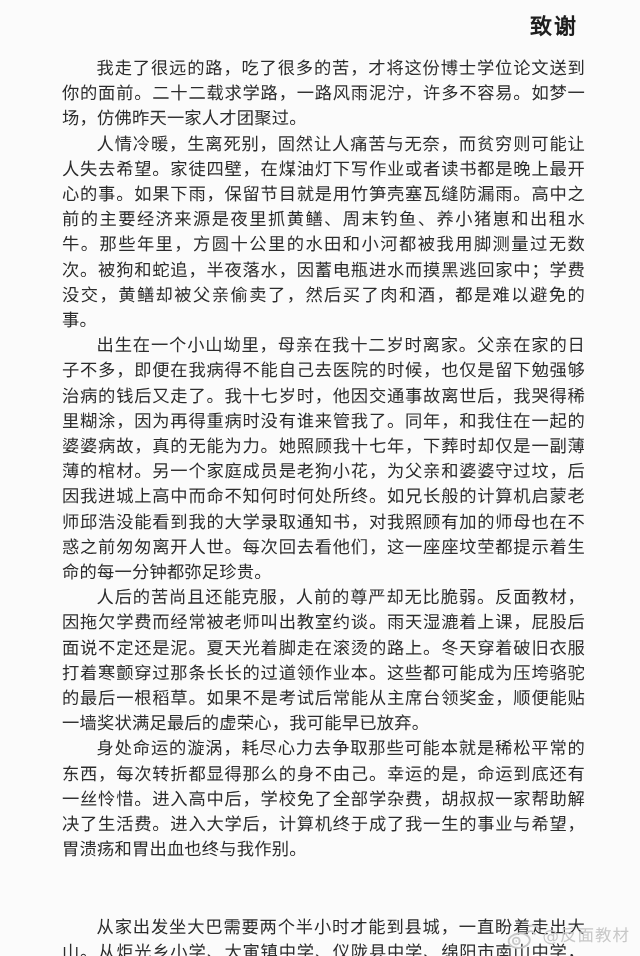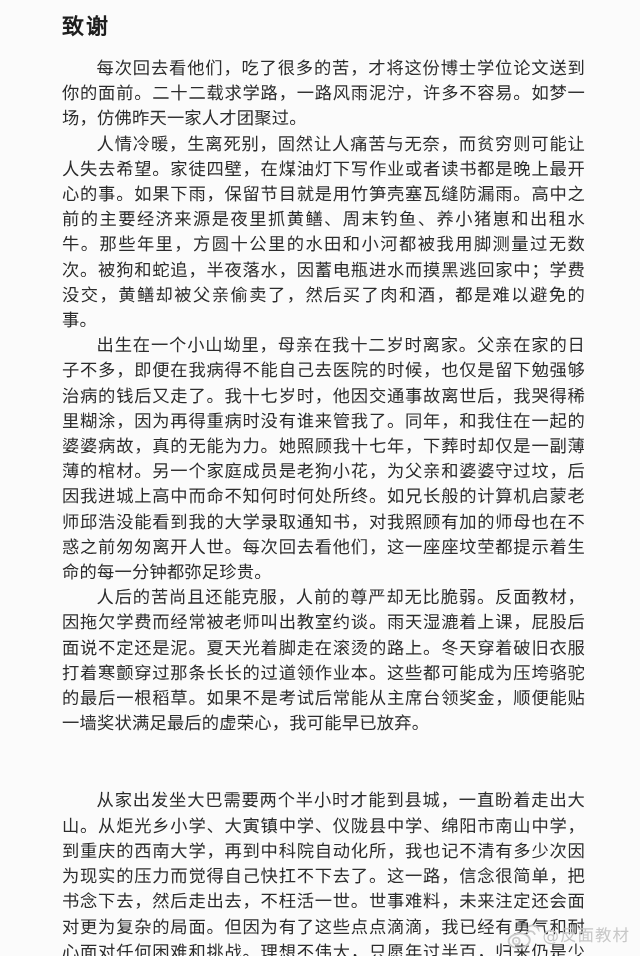--- a/index.html
+++ b/index.html
@@ -15,21 +15,21 @@
     background: #fbfbfb;
     box-sizing: border-box;
     padding: 12px 55px 0 62px;
     overflow: hidden;
     font-family: "DejaVu Serif", "Liberation Serif", serif;
     color: #2c2c2c;
   }
   .doc-title {
     margin: 0 0 14px 0;
     padding-right: 7px; 
-    text-align: left;
+    text-align: right;
     font-family: "DejaVu Sans", "Liberation Sans", sans-serif;
     font-weight: 700;
     font-size: 22px;
     line-height: 30px;
     letter-spacing: 2px;
     color: #1e1e1e;
   }
   .doc-body p {
     margin: 0;
     font-size: 17.3px;
@@ -68,24 +68,25 @@
   }
 </style>
 </head>
 <body>
 
 <div class="page">
 
   <h1 class="doc-title">致谢</h1>
 
   <div class="doc-body">
-    <p>每次回去看他们，吃了很多的苦，才将这份博士学位论文送到你的面前。二十二载求学路，一路风雨泥泞，许多不容易。如梦一场，仿佛昨天一家人才团聚过。</p>
+    <p>我走了很远的路，吃了很多的苦，才将这份博士学位论文送到你的面前。二十二载求学路，一路风雨泥泞，许多不容易。如梦一场，仿佛昨天一家人才团聚过。</p>
     <p>人情冷暖，生离死别，固然让人痛苦与无奈，而贫穷则可能让人失去希望。家徒四壁，在煤油灯下写作业或者读书都是晚上最开心的事。如果下雨，保留节目就是用竹笋壳塞瓦缝防漏雨。高中之前的主要经济来源是夜里抓黄鳝、周末钓鱼、养小猪崽和出租水牛。那些年里，方圆十公里的水田和小河都被我用脚测量过无数次。被狗和蛇追，半夜落水，因蓄电瓶进水而摸黑逃回家中；学费没交，黄鳝却被父亲偷卖了，然后买了肉和酒，都是难以避免的事。</p>
     <p>出生在一个小山坳里，母亲在我十二岁时离家。父亲在家的日子不多，即便在我病得不能自己去医院的时候，也仅是留下勉强够治病的钱后又走了。我十七岁时，他因交通事故离世后，我哭得稀里糊涂，因为再得重病时没有谁来管我了。同年，和我住在一起的婆婆病故，真的无能为力。她照顾我十七年，下葬时却仅是一副薄薄的棺材。另一个家庭成员是老狗小花，为父亲和婆婆守过坟，后因我进城上高中而命不知何时何处所终。如兄长般的计算机启蒙老师邱浩没能看到我的大学录取通知书，对我照顾有加的师母也在不惑之前匆匆离开人世。每次回去看他们，这一座座坟茔都提示着生命的每一分钟都弥足珍贵。</p>
     <p>人后的苦尚且还能克服，人前的尊严却无比脆弱。反面教材，因拖欠学费而经常被老师叫出教室约谈。雨天湿漉着上课，屁股后面说不定还是泥。夏天光着脚走在滚烫的路上。冬天穿着破旧衣服打着寒颤穿过那条长长的过道领作业本。这些都可能成为压垮骆驼的最后一根稻草。如果不是考试后常能从主席台领奖金，顺便能贴一墙奖状满足最后的虚荣心，我可能早已放弃。</p>
+    <p>身处命运的漩涡，耗尽心力去争取那些可能本就是稀松平常的东西，每次转折都显得那么的身不由己。幸运的是，命运到底还有一丝怜惜。进入高中后，学校免了全部学杂费，胡叔叔一家帮助解决了生活费。进入大学后，计算机终于成了我一生的事业与希望，胃溃疡和胃出血也终与我作别。</p>
     <p class="after-page-gap">从家出发坐大巴需要两个半小时才能到县城，一直盼着走出大山。从炬光乡小学、大寅镇中学、仪陇县中学、绵阳市南山中学，到重庆的西南大学，再到中科院自动化所，我也记不清有多少次因为现实的压力而觉得自己快扛不下去了。这一路，信念很简单，把书念下去，然后走出去，不枉活一世。世事难料，未来注定还会面对更为复杂的局面。但因为有了这些点点滴滴，我已经有勇气和耐心面对任何困难和挑战。理想不伟大，只愿年过半百，归来仍是少年，希望还有机会重新认识这个世界，不辜负这一生吃过的苦。最后如果还能做出点让别人生活更美好的事，那这辈子就赚了。</p>
   </div>
 
   <div class="watermark">
     <span class="wicon">
       <svg viewBox="0 0 40 32" xmlns="http://www.w3.org/2000/svg" fill="none" stroke="#c8c8c8" stroke-width="2.2" stroke-linecap="round">
         <ellipse cx="15" cy="21" rx="12.5" ry="8.5"></ellipse>
         <circle cx="11.5" cy="21" r="4"></circle>
         <circle cx="11.5" cy="21" r="1" fill="#c8c8c8" stroke="none"></circle>
         <path d="M26 12 q5.5 -2.5 8 3"></path>

